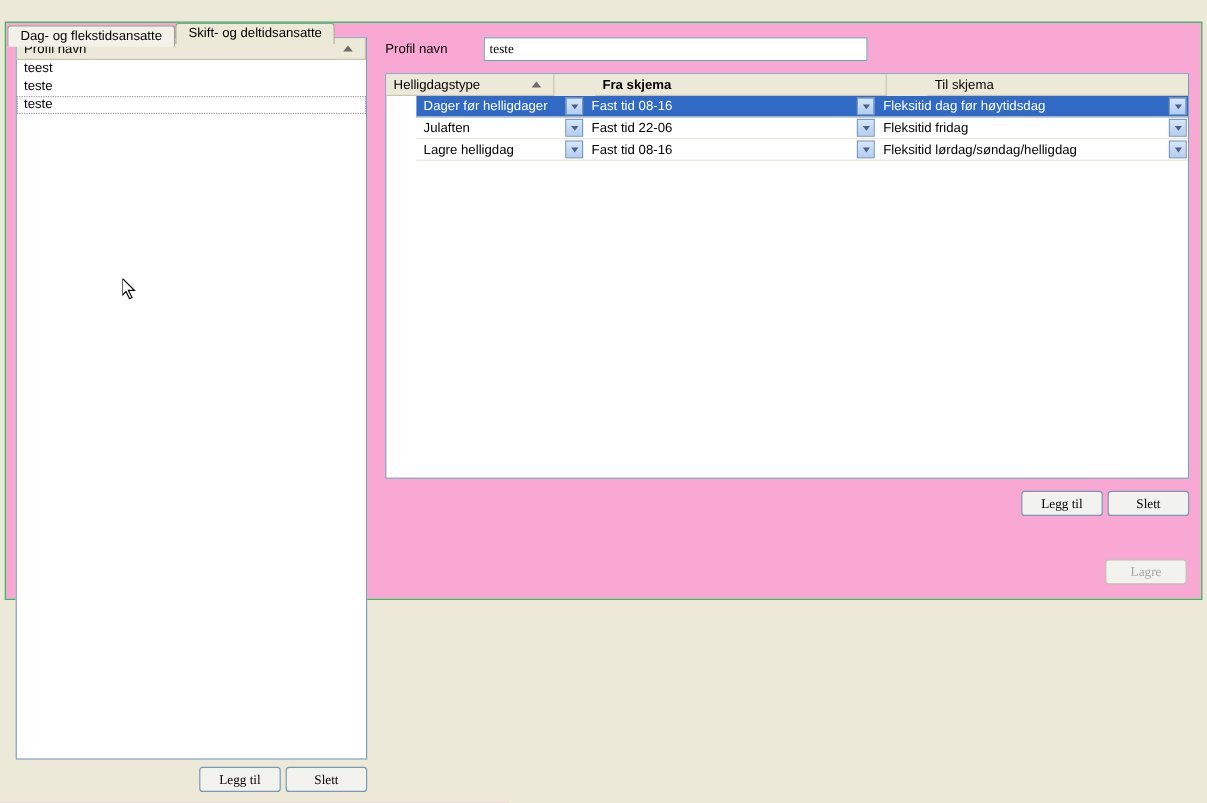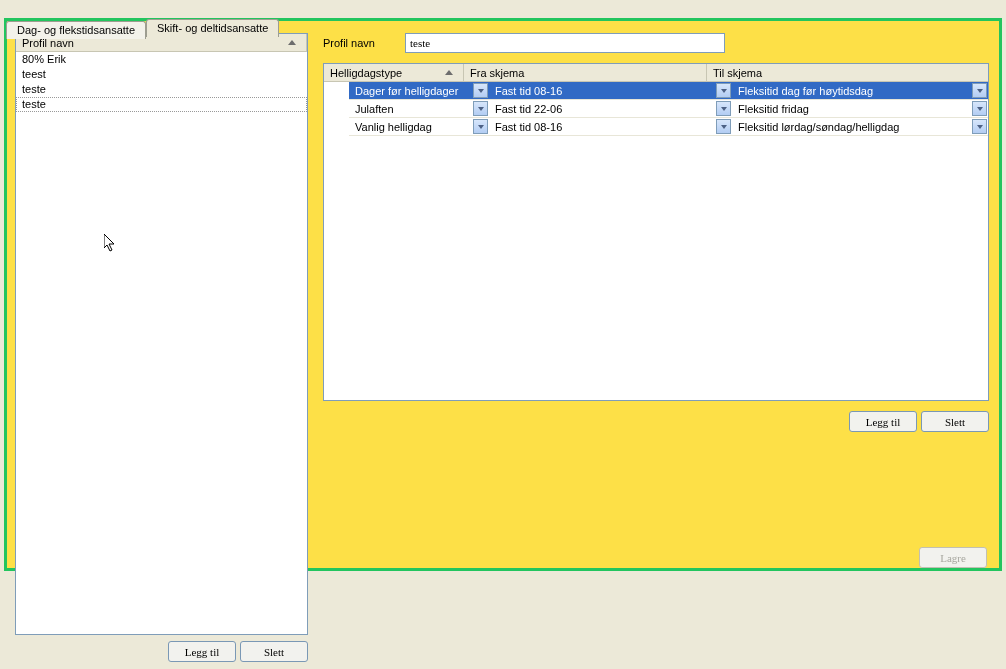--- a/index.html
+++ b/index.html
@@ -32,24 +32,24 @@
   .tab.active {
     background: #ece9d8;
     z-index: 3;
     padding-bottom: 3px;
   }
   .tab.inactive {
     top: 2px;
     color: #000;
   }
   .panel {
-    border: 3px solid #22c55e;
-    background: #fde047;
+    border: 1px solid #22c55e;
+    background: #f9a8d4;
     margin: 0 4px;
-    height: 553px;
+    height: 482px;
     position: relative;
   }
   .left-box {
     position: absolute;
     left: 8px;
     top: 12px;
     width: 293px;
     height: 602px;
     background: #fff;
     border: 1px solid #7f9db9;
@@ -134,31 +134,32 @@
     border: 1px solid #7f9db9;
     background: #fff;
     height: 338px;
     display: flex;
     flex-direction: column;
   }
   .grid-head {
     display: flex;
     background: #ece9d8;
     height: 18px;
+    gap: 34px;
   }
   .gh {
     border-right: 1px solid #c8c6b3;
     border-bottom: 1px solid #c8c6b3;
     padding: 2px 6px;
     display: flex;
     align-items: center;
     justify-content: space-between;
   }
   .gh1 { width: 140px; }
-  .gh2 { width: 243px; }
+  .gh2 { width: 243px; font-weight: bold; }
   .gh3 { flex: 1; border-right: none; }
   .grid-body { flex: 1; padding-left: 25px; }
   .grid-row {
     display: flex;
     height: 18px;
     border-bottom: 1px solid #e8e6d8;
   }
   .grid-row.selected { background: #316ac5; color: #fff; }
   .cell {
     display: flex;
@@ -190,21 +191,21 @@
   }
   .right-buttons {
     display: flex;
     justify-content: flex-end;
     gap: 4px;
     margin-top: 10px;
   }
   .save-area {
     position: absolute;
     right: 12px;
-    bottom: 0;
+    bottom: 12px;
   }
   .cursor {
     position: absolute;
     left: 97px;
     top: 213px;
     pointer-events: none;
   }
 </style>
 </head>
 <body>
@@ -215,21 +216,20 @@
 </div>
 
 <div class="panel">
 
   <div class="left-box">
     <div class="left-header">
       <span>Profil navn</span>
       <span class="sort-arrow"></span>
     </div>
     <div class="list-items" id="list-items">
-        <div class="list-item">80% Erik</div>
         <div class="list-item">teest</div>
         <div class="list-item">teste</div>
         <div class="list-item selected">teste</div>
       </div>
   </div>
 
   <div class="left-buttons">
     <button class="btn">Legg til</button>
     <button class="btn">Slett</button>
   </div>
@@ -277,21 +277,21 @@
               <span>Fast tid 22-06</span>
               <div class="dd"></div>
             </div>
             <div class="cell c3">
               <span>Fleksitid fridag</span>
               <div class="dd"></div>
             </div>
           </div>
           <div class="grid-row">
             <div class="cell c1">
-              <span>Vanlig helligdag</span>
+              <span>Lagre helligdag</span>
               <div class="dd"></div>
             </div>
             <div class="cell c2">
               <span>Fast tid 08-16</span>
               <div class="dd"></div>
             </div>
             <div class="cell c3">
               <span>Fleksitid lørdag/søndag/helligdag</span>
               <div class="dd"></div>
             </div>

